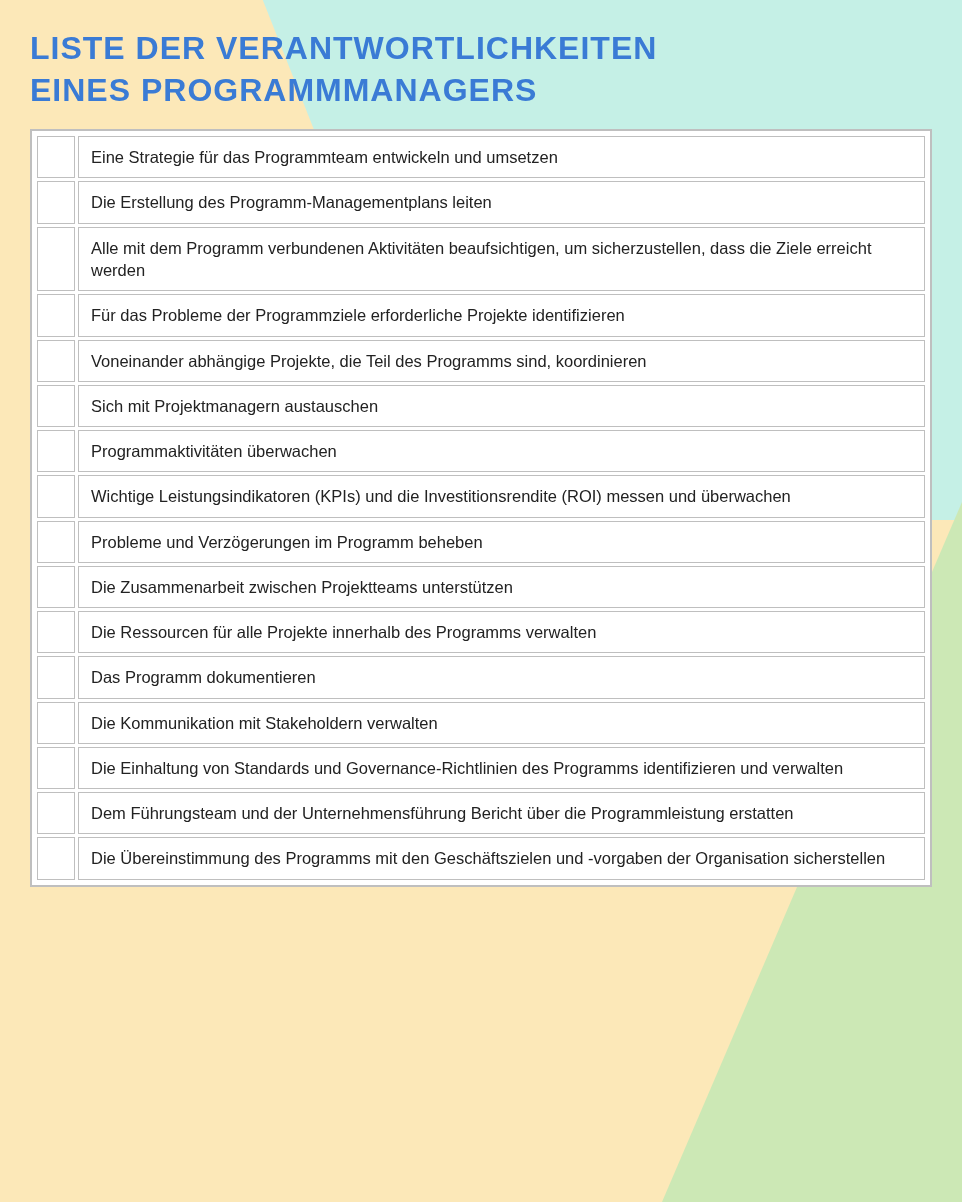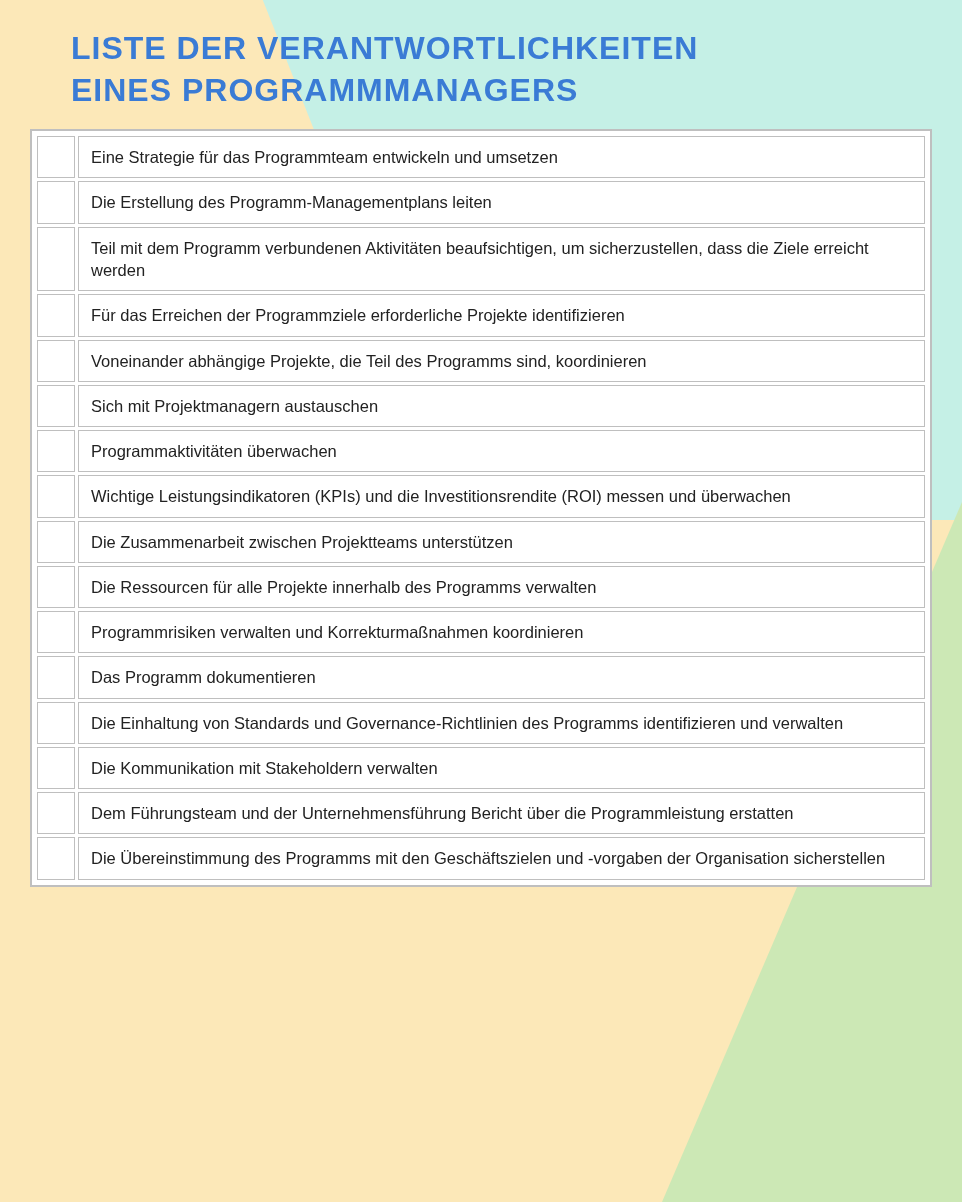--- a/index.html
+++ b/index.html
@@ -49,21 +49,20 @@
     padding: 28px 30px 20px 30px;
   }
   h1 {
     color: #3a7bd5;
     font-size: 32px;
     font-weight: bold;
     letter-spacing: 1px;
     line-height: 1.3;
     margin-bottom: 18px;
     font-family: 'Century Gothic', 'Futura', sans-serif;
-    margin-left: 41px;
   }
   .table-container {
     background: #fff;
     border: 2px solid #bfbfbf;
     padding: 2px;
   }
   table {
     width: 100%;
     border-collapse: separate;
     border-spacing: 3px;
@@ -105,65 +104,65 @@
       <tr>
             <td class="check-col"></td>
             <td class="text-col">Eine Strategie für das Programmteam entwickeln und umsetzen</td>
           </tr>
           <tr>
             <td class="check-col"></td>
             <td class="text-col">Die Erstellung des Programm-Managementplans leiten</td>
           </tr>
           <tr>
             <td class="check-col"></td>
-            <td class="text-col">Teil mit dem Programm verbundenen Aktivitäten beaufsichtigen, um sicherzustellen, dass die Ziele erreicht werden</td>
+            <td class="text-col">Alle mit dem Programm verbundenen Aktivitäten beaufsichtigen, um sicherzustellen, dass die Ziele erreicht werden</td>
           </tr>
           <tr>
             <td class="check-col"></td>
-            <td class="text-col">Für das Erreichen der Programmziele erforderliche Projekte identifizieren</td>
+            <td class="text-col">Für das Probleme der Programmziele erforderliche Projekte identifizieren</td>
           </tr>
           <tr>
             <td class="check-col"></td>
             <td class="text-col">Voneinander abhängige Projekte, die Teil des Programms sind, koordinieren</td>
           </tr>
           <tr>
             <td class="check-col"></td>
             <td class="text-col">Sich mit Projektmanagern austauschen</td>
           </tr>
           <tr>
             <td class="check-col"></td>
             <td class="text-col">Programmaktivitäten überwachen</td>
           </tr>
           <tr>
             <td class="check-col"></td>
             <td class="text-col">Wichtige Leistungsindikatoren (KPIs) und die Investitionsrendite (ROI) messen und überwachen</td>
           </tr>
           <tr>
             <td class="check-col"></td>
+            <td class="text-col">Probleme und Verzögerungen im Programm beheben</td>
+          </tr>
+          <tr>
+            <td class="check-col"></td>
             <td class="text-col">Die Zusammenarbeit zwischen Projektteams unterstützen</td>
           </tr>
           <tr>
             <td class="check-col"></td>
             <td class="text-col">Die Ressourcen für alle Projekte innerhalb des Programms verwalten</td>
           </tr>
           <tr>
             <td class="check-col"></td>
-            <td class="text-col">Programmrisiken verwalten und Korrekturmaßnahmen koordinieren</td>
-          </tr>
-          <tr>
-            <td class="check-col"></td>
             <td class="text-col">Das Programm dokumentieren</td>
           </tr>
           <tr>
             <td class="check-col"></td>
-            <td class="text-col">Die Einhaltung von Standards und Governance-Richtlinien des Programms identifizieren und verwalten</td>
+            <td class="text-col">Die Kommunikation mit Stakeholdern verwalten</td>
           </tr>
           <tr>
             <td class="check-col"></td>
-            <td class="text-col">Die Kommunikation mit Stakeholdern verwalten</td>
+            <td class="text-col">Die Einhaltung von Standards und Governance-Richtlinien des Programms identifizieren und verwalten</td>
           </tr>
           <tr>
             <td class="check-col"></td>
             <td class="text-col">Dem Führungsteam und der Unternehmensführung Bericht über die Programmleistung erstatten</td>
           </tr>
           <tr>
             <td class="check-col"></td>
             <td class="text-col">Die Übereinstimmung des Programms mit den Geschäftszielen und -vorgaben der Organisation sicherstellen</td>
           </tr>
         </tbody>

